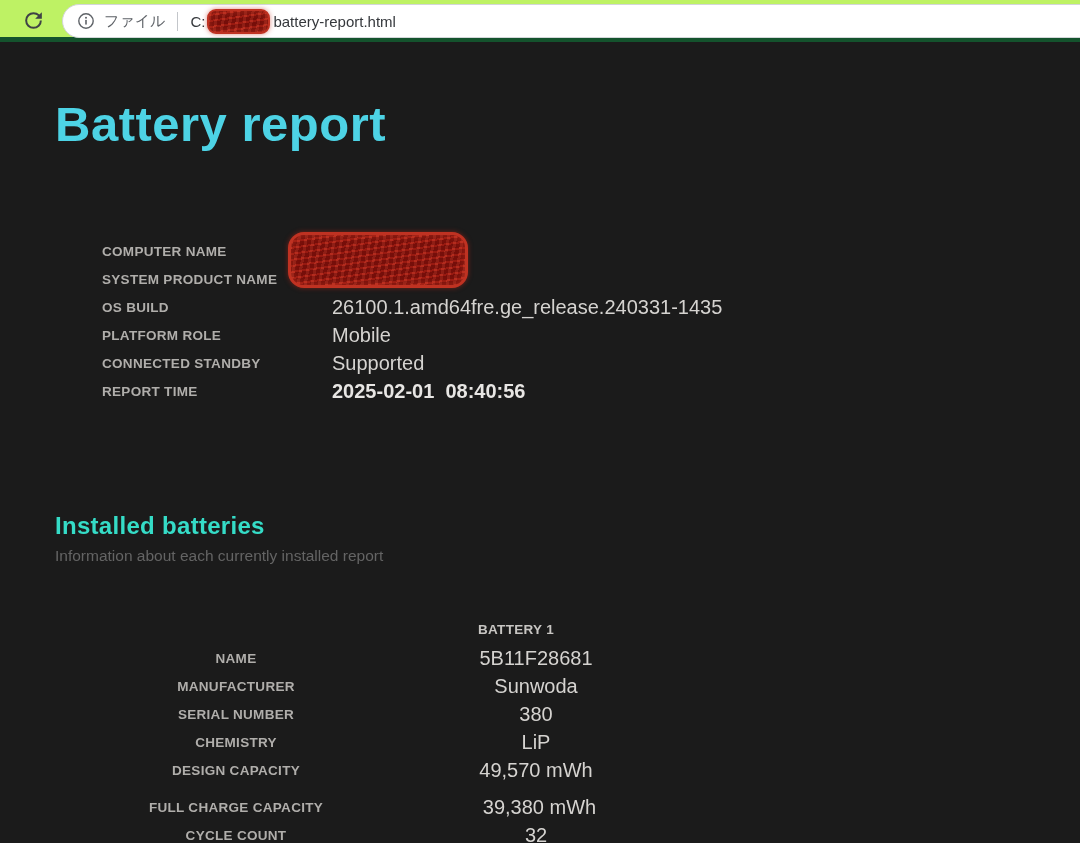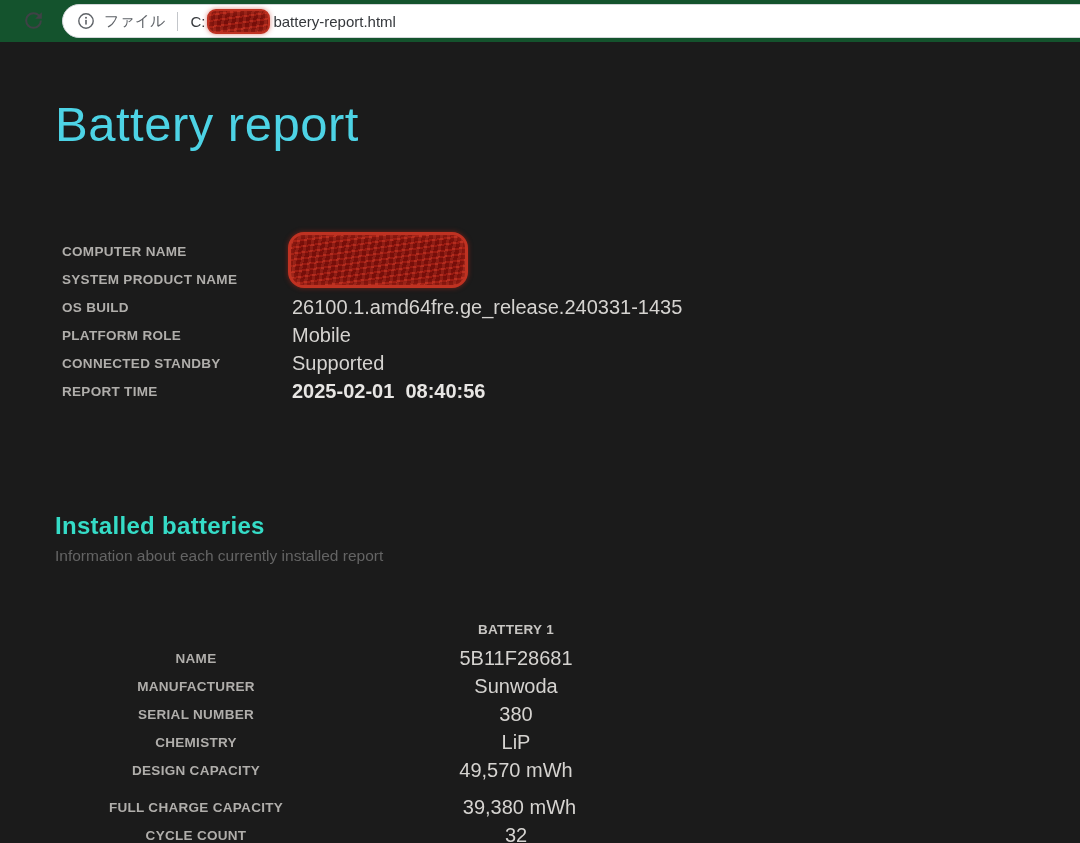--- a/index.html
+++ b/index.html
@@ -2,21 +2,21 @@
 <html><head>
 <meta charset="utf-8">
 <style>
   * { margin:0; padding:0; box-sizing:border-box; }
   html,body { width:1080px; height:843px; overflow:hidden; }
   body { font-family:"Liberation Sans","DejaVu Sans",sans-serif; background:#1b1b1b; }
 
   
   .browser-bar{
     position:relative; width:1080px; height:42px;
-    background:#14532d; border-bottom:5px solid #14532d;
+    background:#bef264; border-bottom:5px solid #14532d;
   }
   .reload-btn{
     position:absolute; left:20px; top:8px; width:27px; height:27px;
     background:transparent; border:none; cursor:pointer; padding:0;
   }
   .address-pill{
     position:absolute; left:62px; top:4px; right:-26px; height:34px;
     background:#ffffff; border:1px solid #d3d6d9; border-radius:17px;
     display:flex; align-items:center; padding-left:14px;
   }
@@ -41,25 +41,25 @@
   .info-redact{
     position:absolute; left:226px; top:-5px; width:180px; height:56px;
     border-radius:16px;
   }
 
   
   .page{ position:relative; width:1080px; height:801px; background:#1b1b1b; }
 
   .page-title{
     position:absolute; left:55px; top:54px;
-    font-size:49px; font-weight:400; letter-spacing:.5px;
+    font-size:49px; font-weight:700; letter-spacing:.5px;
     color:#4dd3e5; line-height:1.15;
   }
 
-  .kv-row{ display:grid; align-items:center; height:28px; }
+  .kv-row{ display:grid; align-items:center; height:28px;margin-left:40px; }
   .kv-label{
     font-size:13.5px; font-weight:bold; letter-spacing:.3px;
     color:#b0aeab; text-transform:uppercase;
   }
   .kv-value{ font-size:20px; color:#d5d3d0; white-space:pre; }
   .kv-value.bold{ font-weight:bold; color:#e8e6e4; }
 
   .info-table{ position:absolute; left:62px; top:195px; width:640px; }
   .info-table .kv-row{ grid-template-columns:230px auto; }
 

